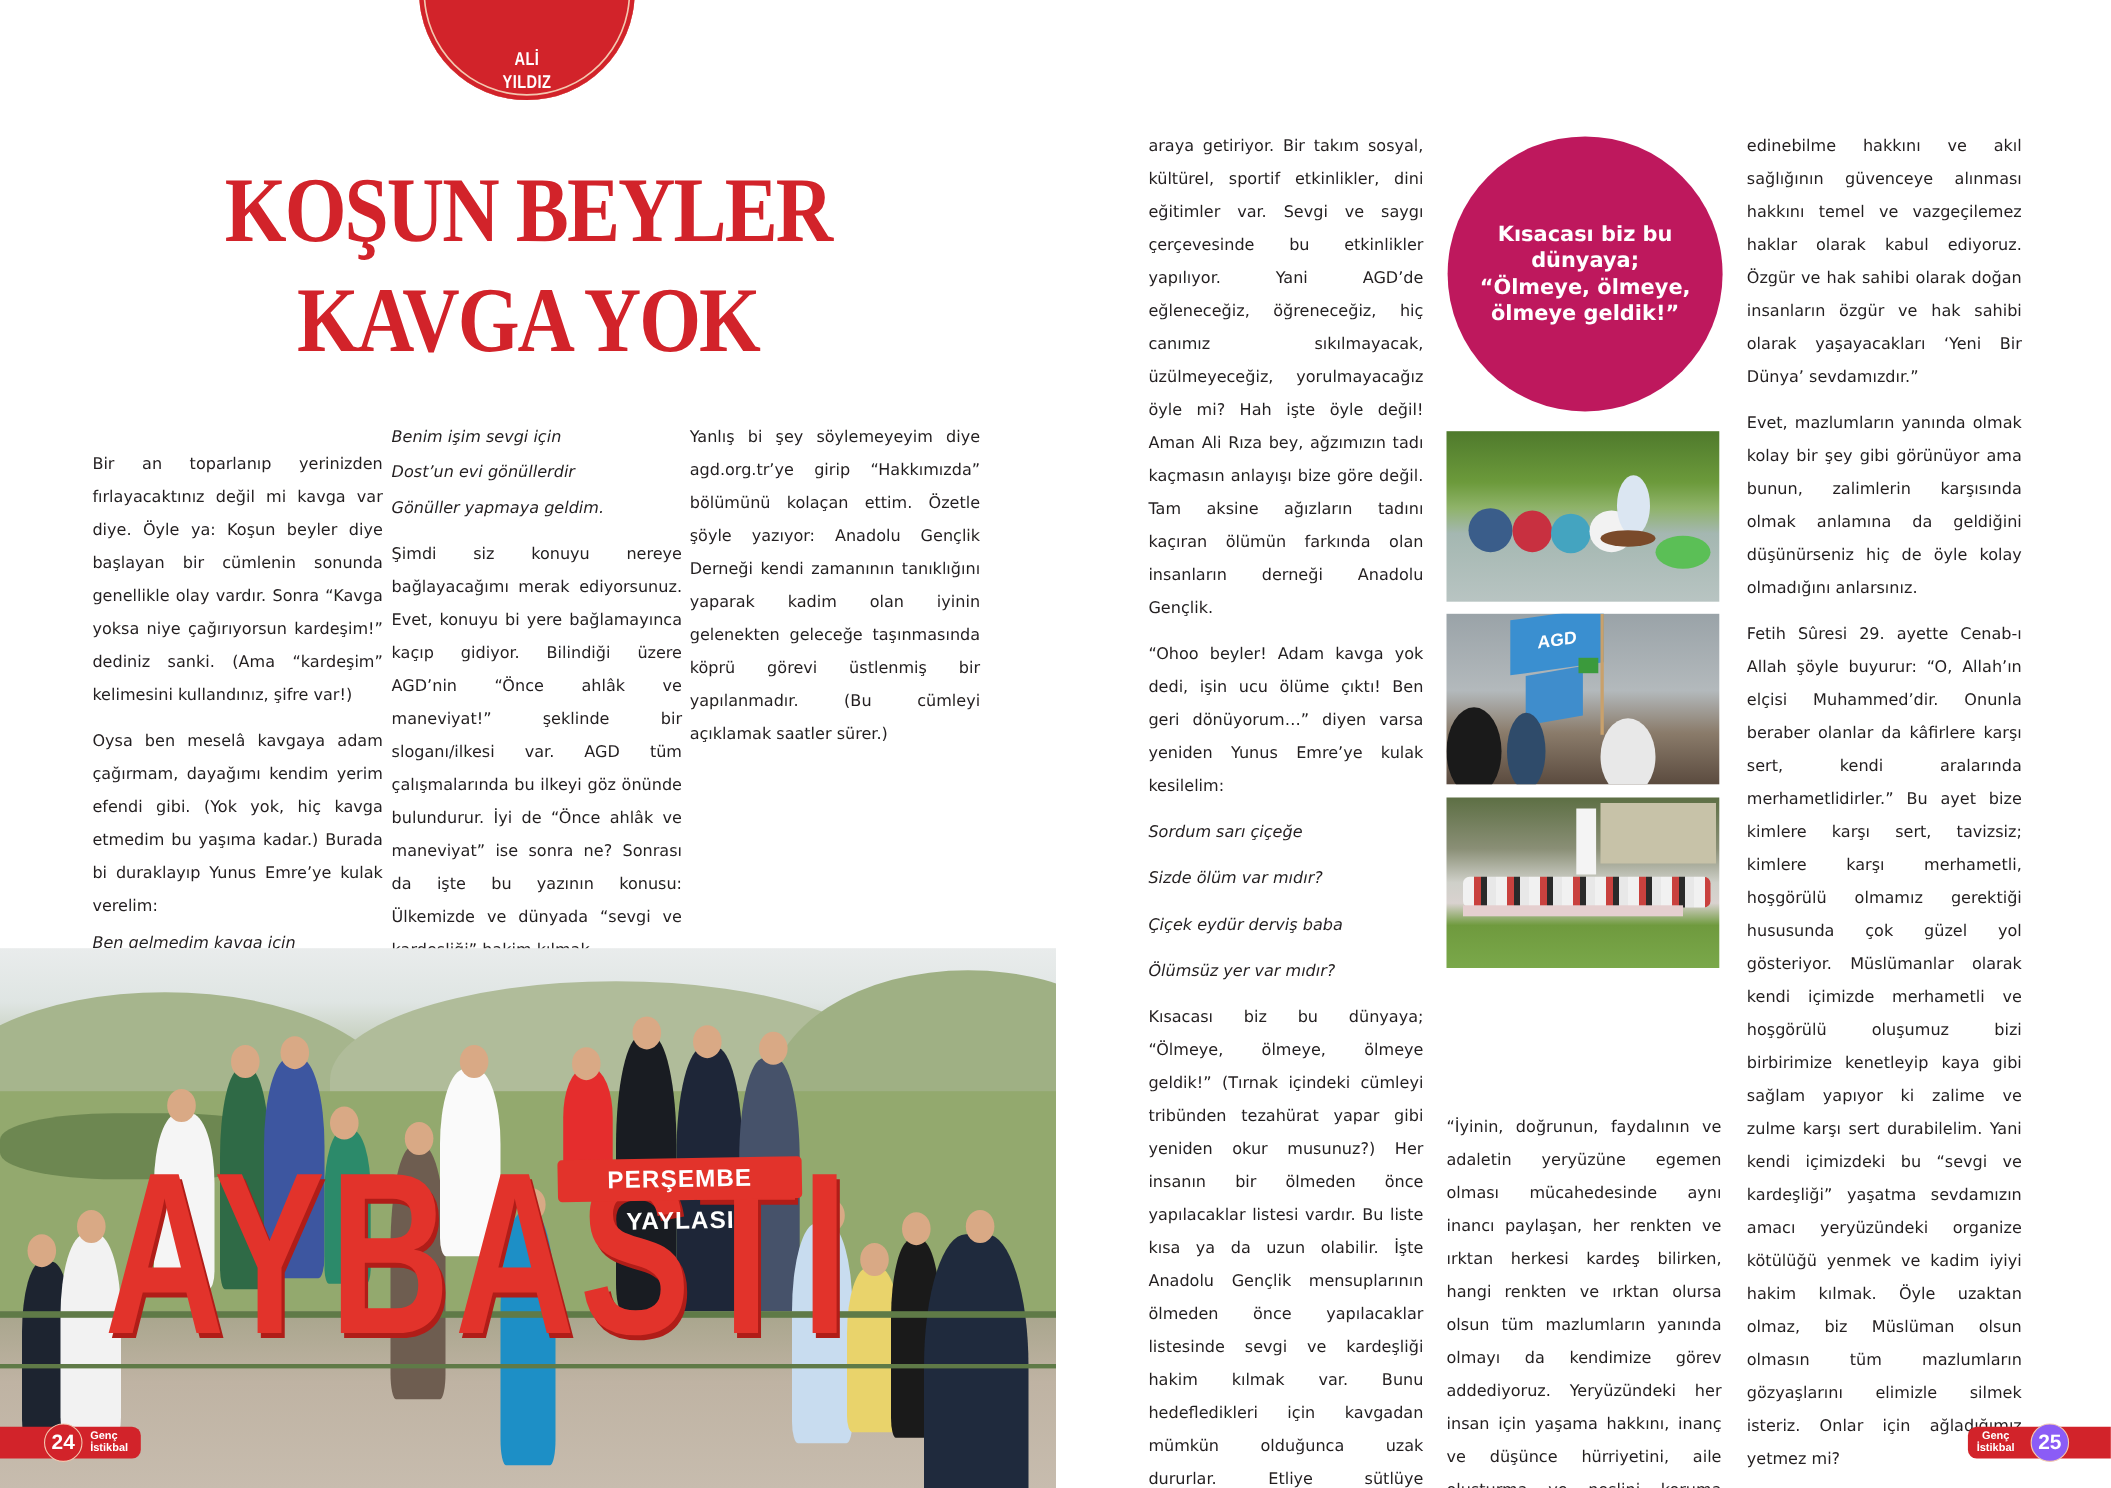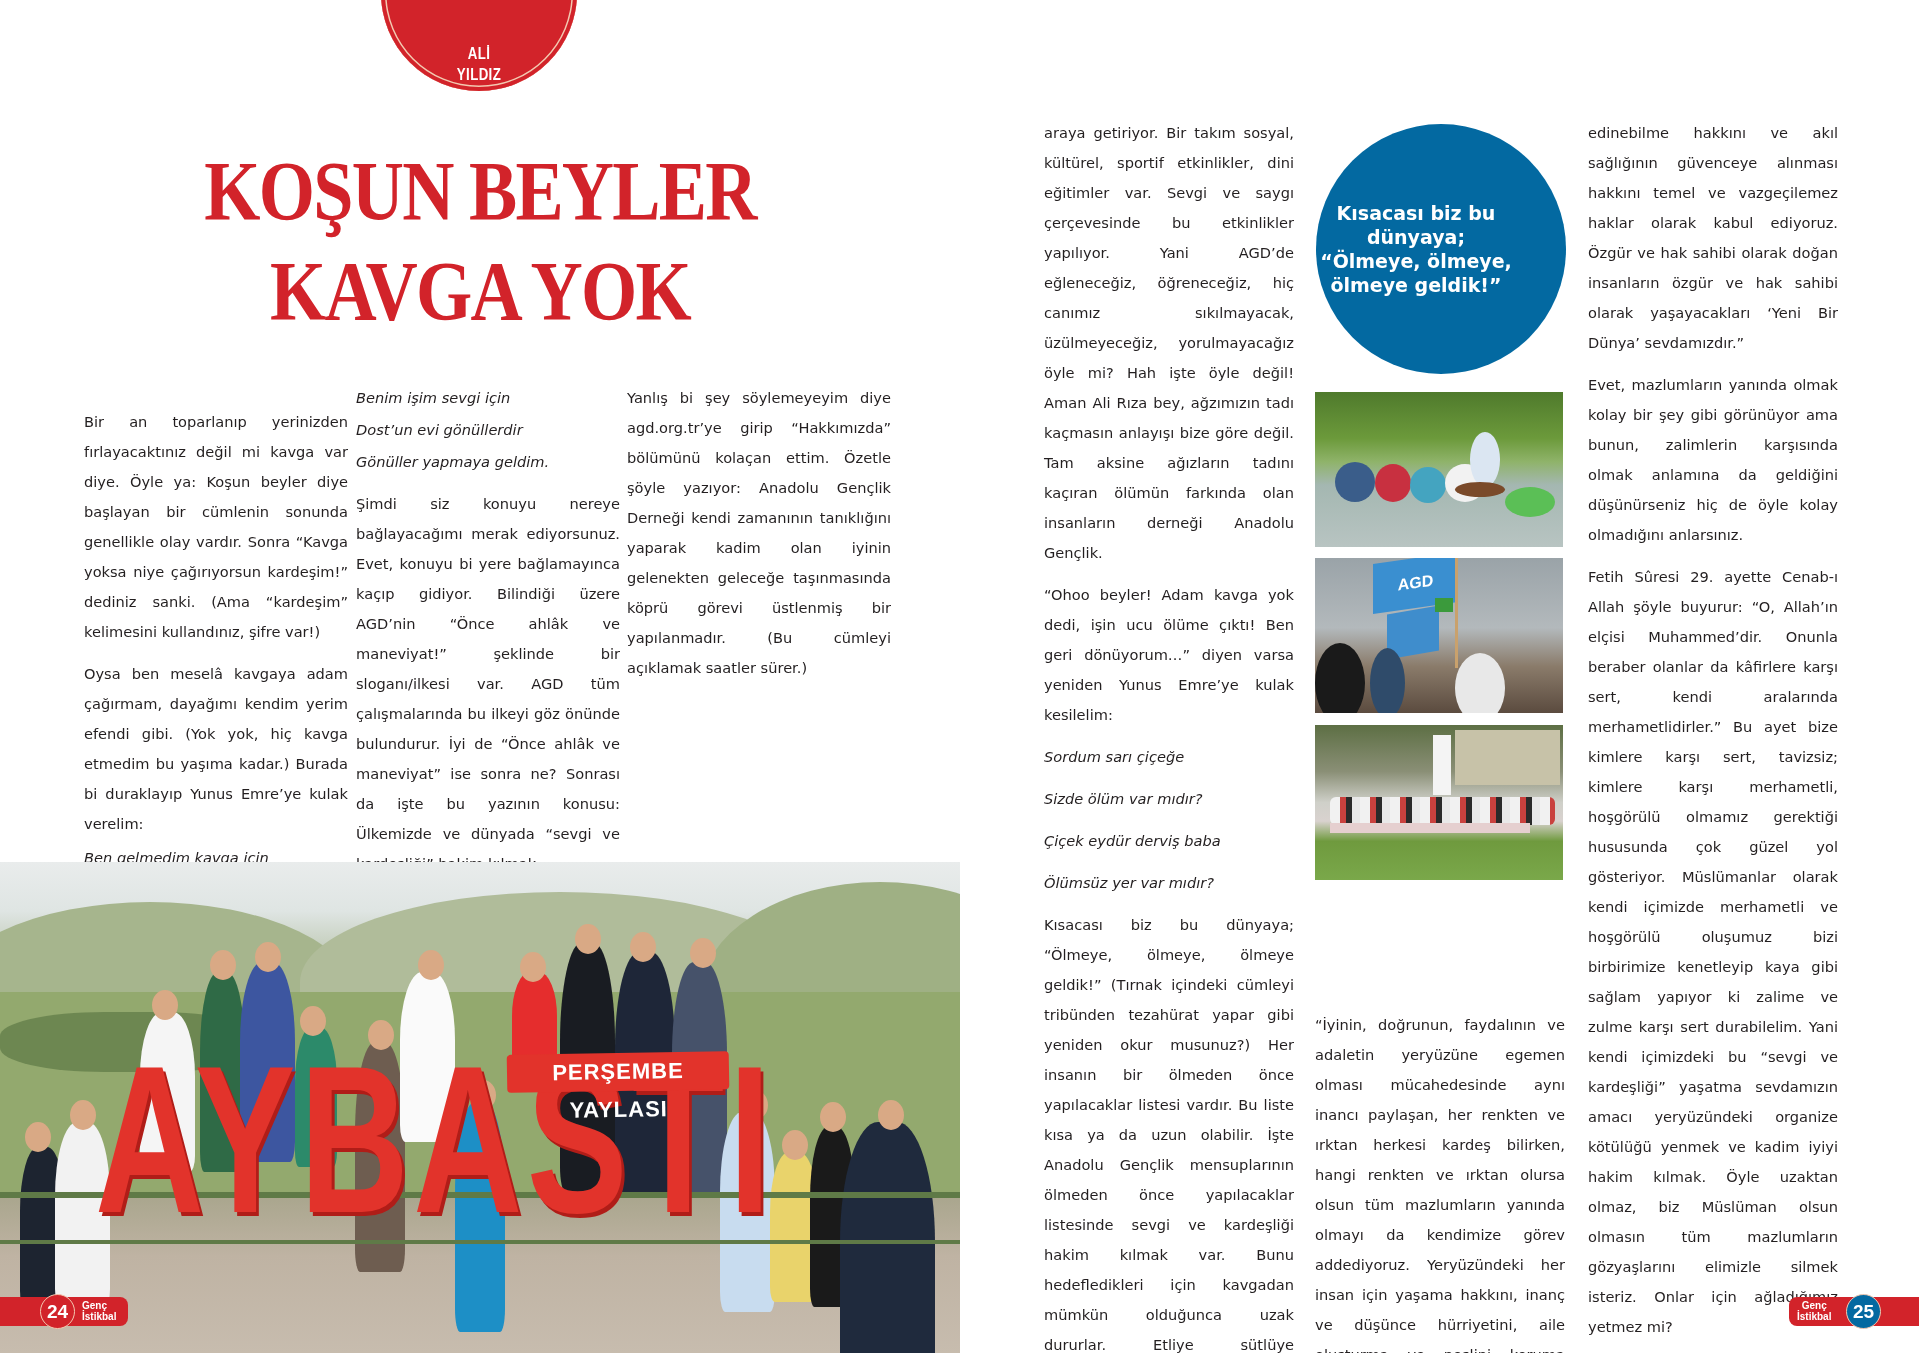--- a/index.html
+++ b/index.html
@@ -34,25 +34,25 @@
   .sign-banner{position:absolute;left:507px;top:1053px;width:222px;height:38px;background:#e2332b;border-radius:4px;color:#fff;font-family:"Liberation Sans",sans-serif;font-weight:bold;font-size:22px;line-height:38px;text-align:center;letter-spacing:1px;transform:rotate(-1deg);}
   .rail{position:absolute;left:0;width:960px;height:6px;background:#5f7a47;}
   .person{position:absolute;border-radius:40% 40% 10% 10%;}
   .head{position:absolute;width:26px;height:30px;border-radius:50%;background:#d9a985;}
 
   
   .footer-left{position:absolute;left:0;top:1297px;width:128px;height:29px;background:#d2232a;border-radius:0 8px 8px 0;}
   .footer-left .num-circle{position:absolute;left:40px;top:-3px;width:33px;height:33px;border-radius:50%;background:#d2232a;border:1.5px solid #f3c8b0;color:#fff;font-family:"Liberation Sans",sans-serif;font-weight:bold;font-size:19px;line-height:33px;text-align:center;}
   .footer-left .brand{position:absolute;left:82px;top:3px;color:#fff;font-family:"Liberation Sans",sans-serif;font-weight:bold;font-size:10px;line-height:11px;}
   .footer-right{position:absolute;left:1789px;top:1297px;width:130px;height:29px;background:#d2232a;border-radius:8px 0 0 8px;}
-  .footer-right .num-circle{position:absolute;left:57px;top:-3px;width:33px;height:33px;border-radius:50%;background:#0369a1;border:1.5px solid #f3c8b0;color:#fff;font-family:"Liberation Sans",sans-serif;font-weight:bold;font-size:19px;line-height:33px;text-align:center;}
+  .footer-right .num-circle{position:absolute;left:57px;top:-3px;width:33px;height:33px;border-radius:50%;background:#8b5cf6;border:1.5px solid #f3c8b0;color:#fff;font-family:"Liberation Sans",sans-serif;font-weight:bold;font-size:19px;line-height:33px;text-align:center;}
   .footer-right .brand{position:absolute;left:8px;top:3px;color:#fff;font-family:"Liberation Sans",sans-serif;font-weight:bold;font-size:10px;line-height:11px;text-align:center;}
 
   
-  .pull-quote{position:absolute;left:1316px;top:124px;width:250px;height:250px;border-radius:50%;background:#0369a1;display:flex;align-items:center;justify-content:flex-start;}
+  .pull-quote{position:absolute;left:1316px;top:124px;width:250px;height:250px;border-radius:50%;background:#be185d;display:flex;align-items:center;justify-content:center;}
   .pull-quote span{display:block;width:200px;text-align:center;color:#fff;font-family:"DejaVu Sans","Liberation Sans",sans-serif;font-weight:bold;font-size:19px;line-height:24px;}
 
   
   .side-photo{position:absolute;left:1315px;width:248px;height:155px;overflow:hidden;}
   .photo-river{top:392px;background:linear-gradient(180deg,#4f7a2c 0%,#6c9a3b 30%,#8fb36a 45%,#a4b7b1 60%,#b8c4c2 100%);}
   .photo-flags{top:558px;background:linear-gradient(180deg,#9aa3a8 0%,#b3b9bc 45%,#8a7b6a 70%,#5b4b3f 100%);}
   .photo-prayer{top:725px;background:linear-gradient(180deg,#5d6f44 0%,#8a8f76 30%,#cfd0c9 50%,#d9d2cf 62%,#6f9a3e 75%,#7aa84a 100%);}
   .blob{position:absolute;border-radius:50%;}
 </style>
 </head>

